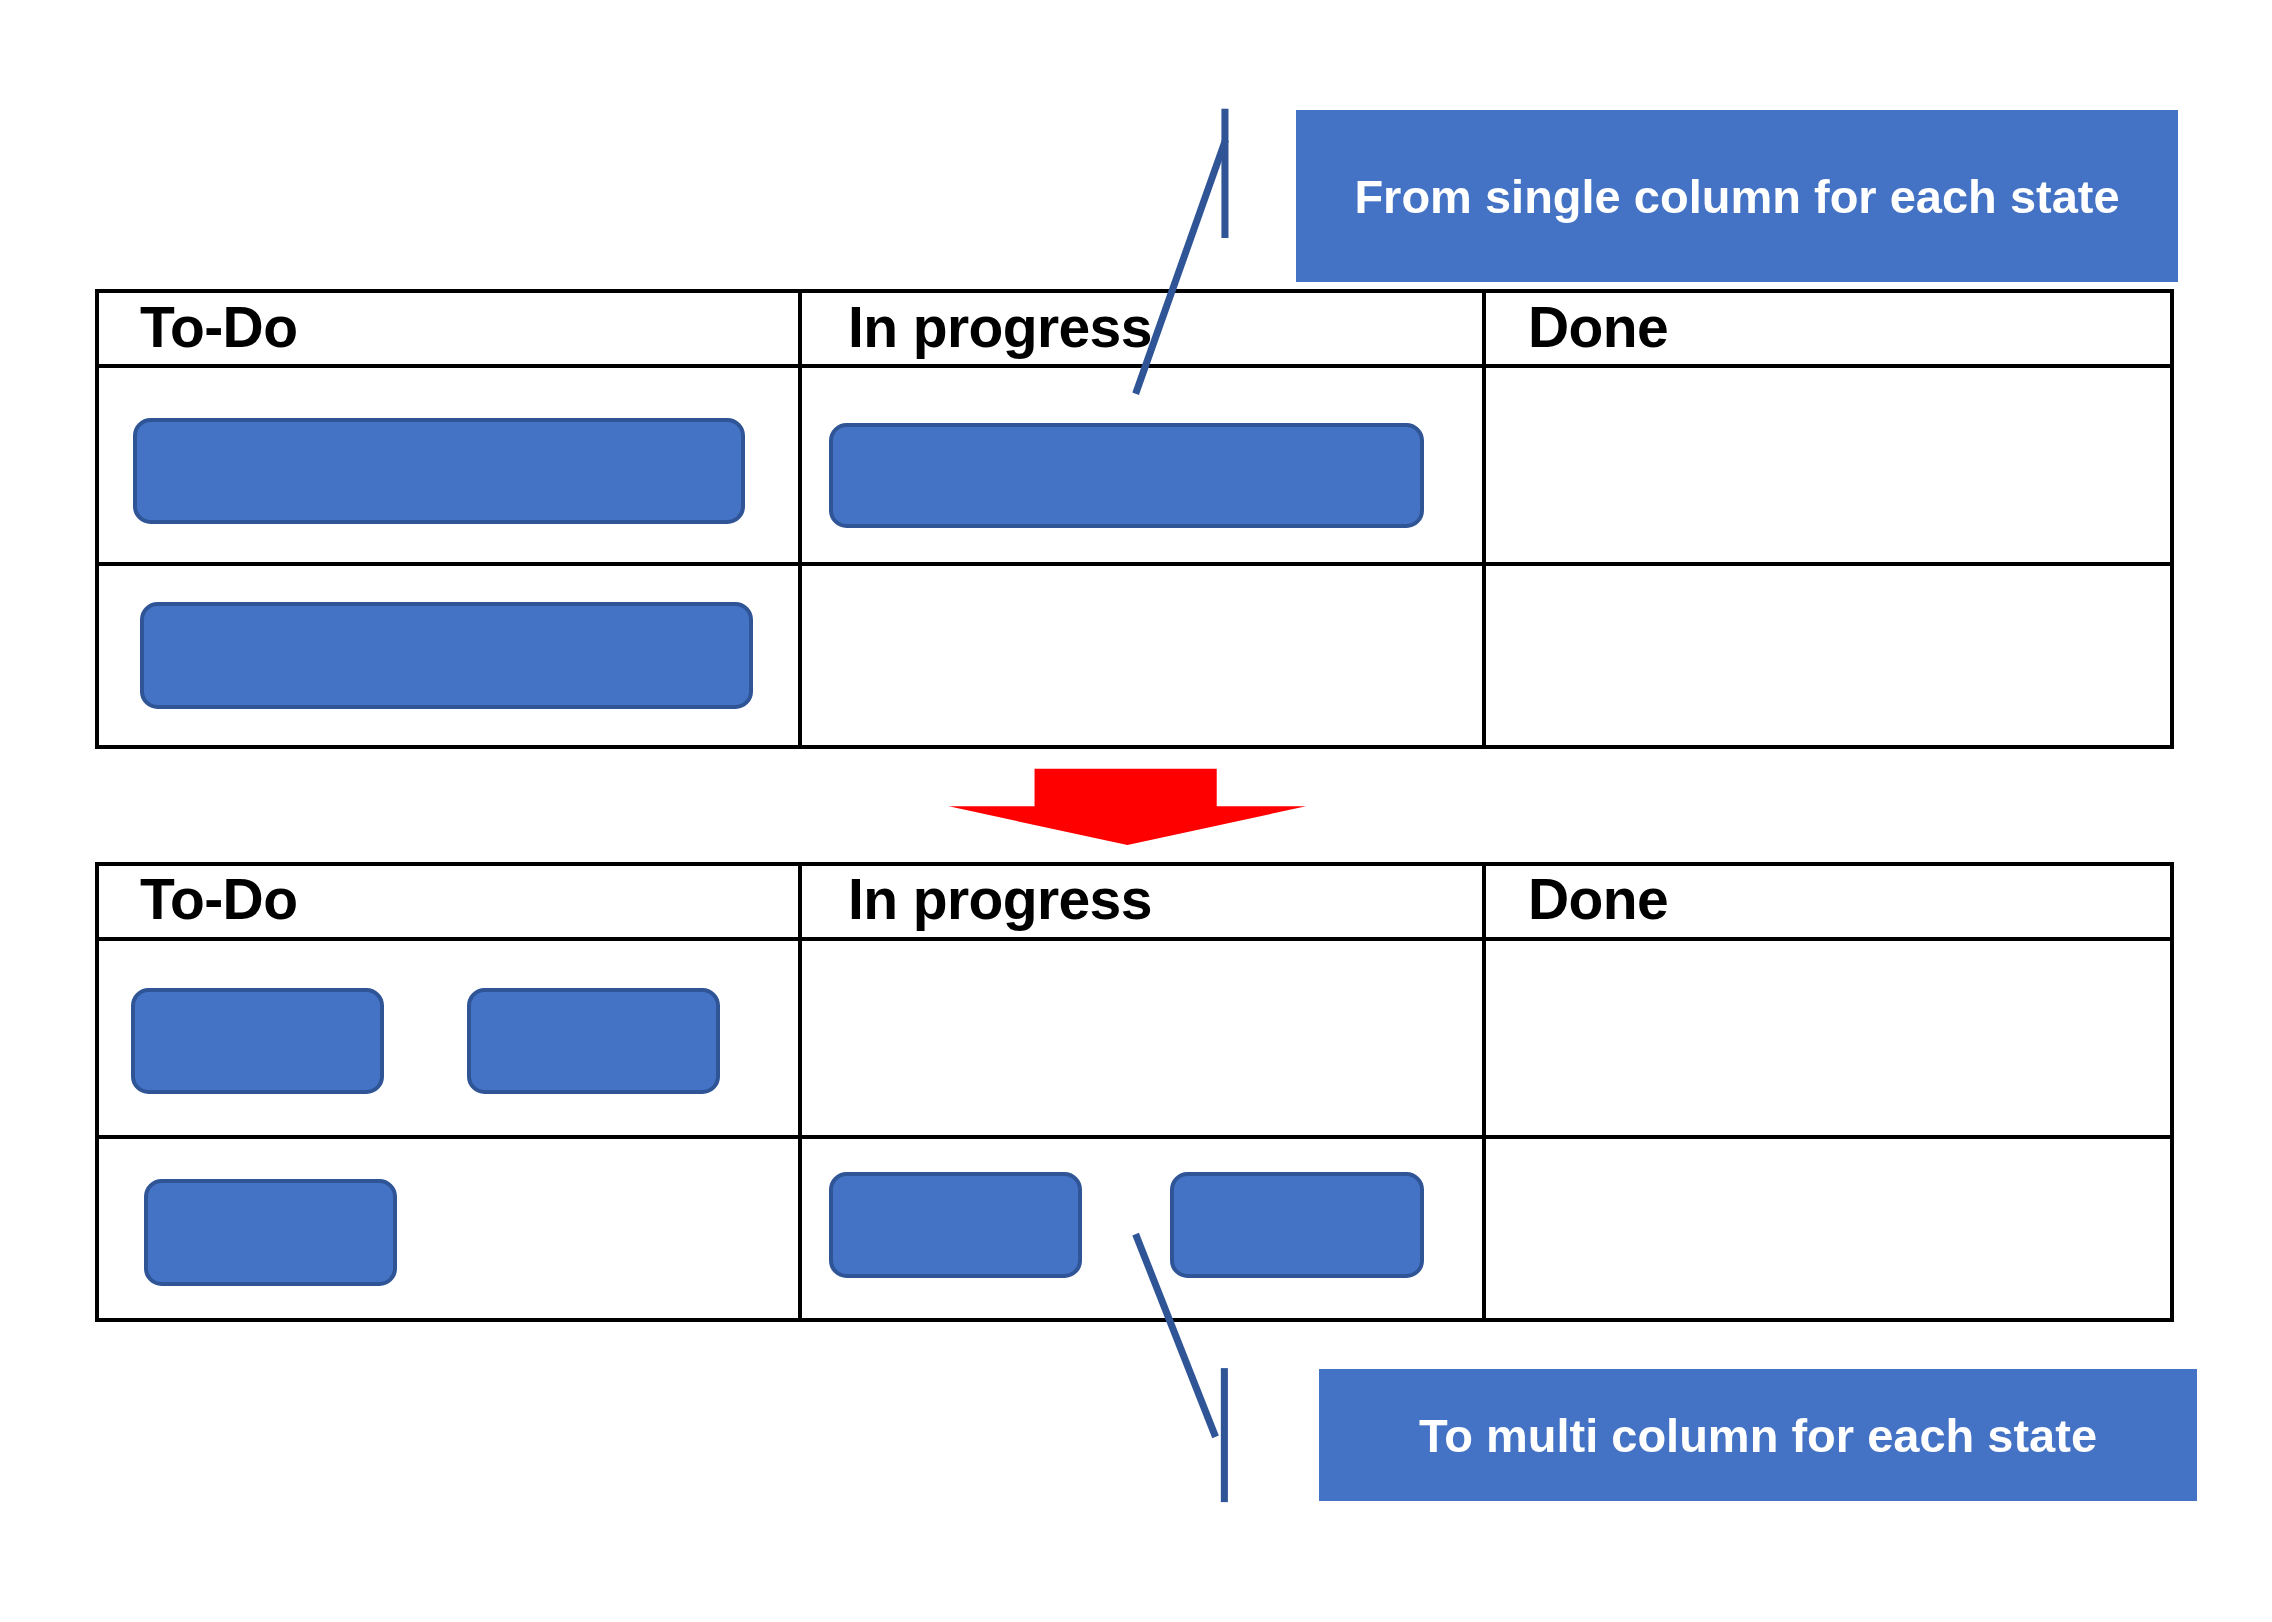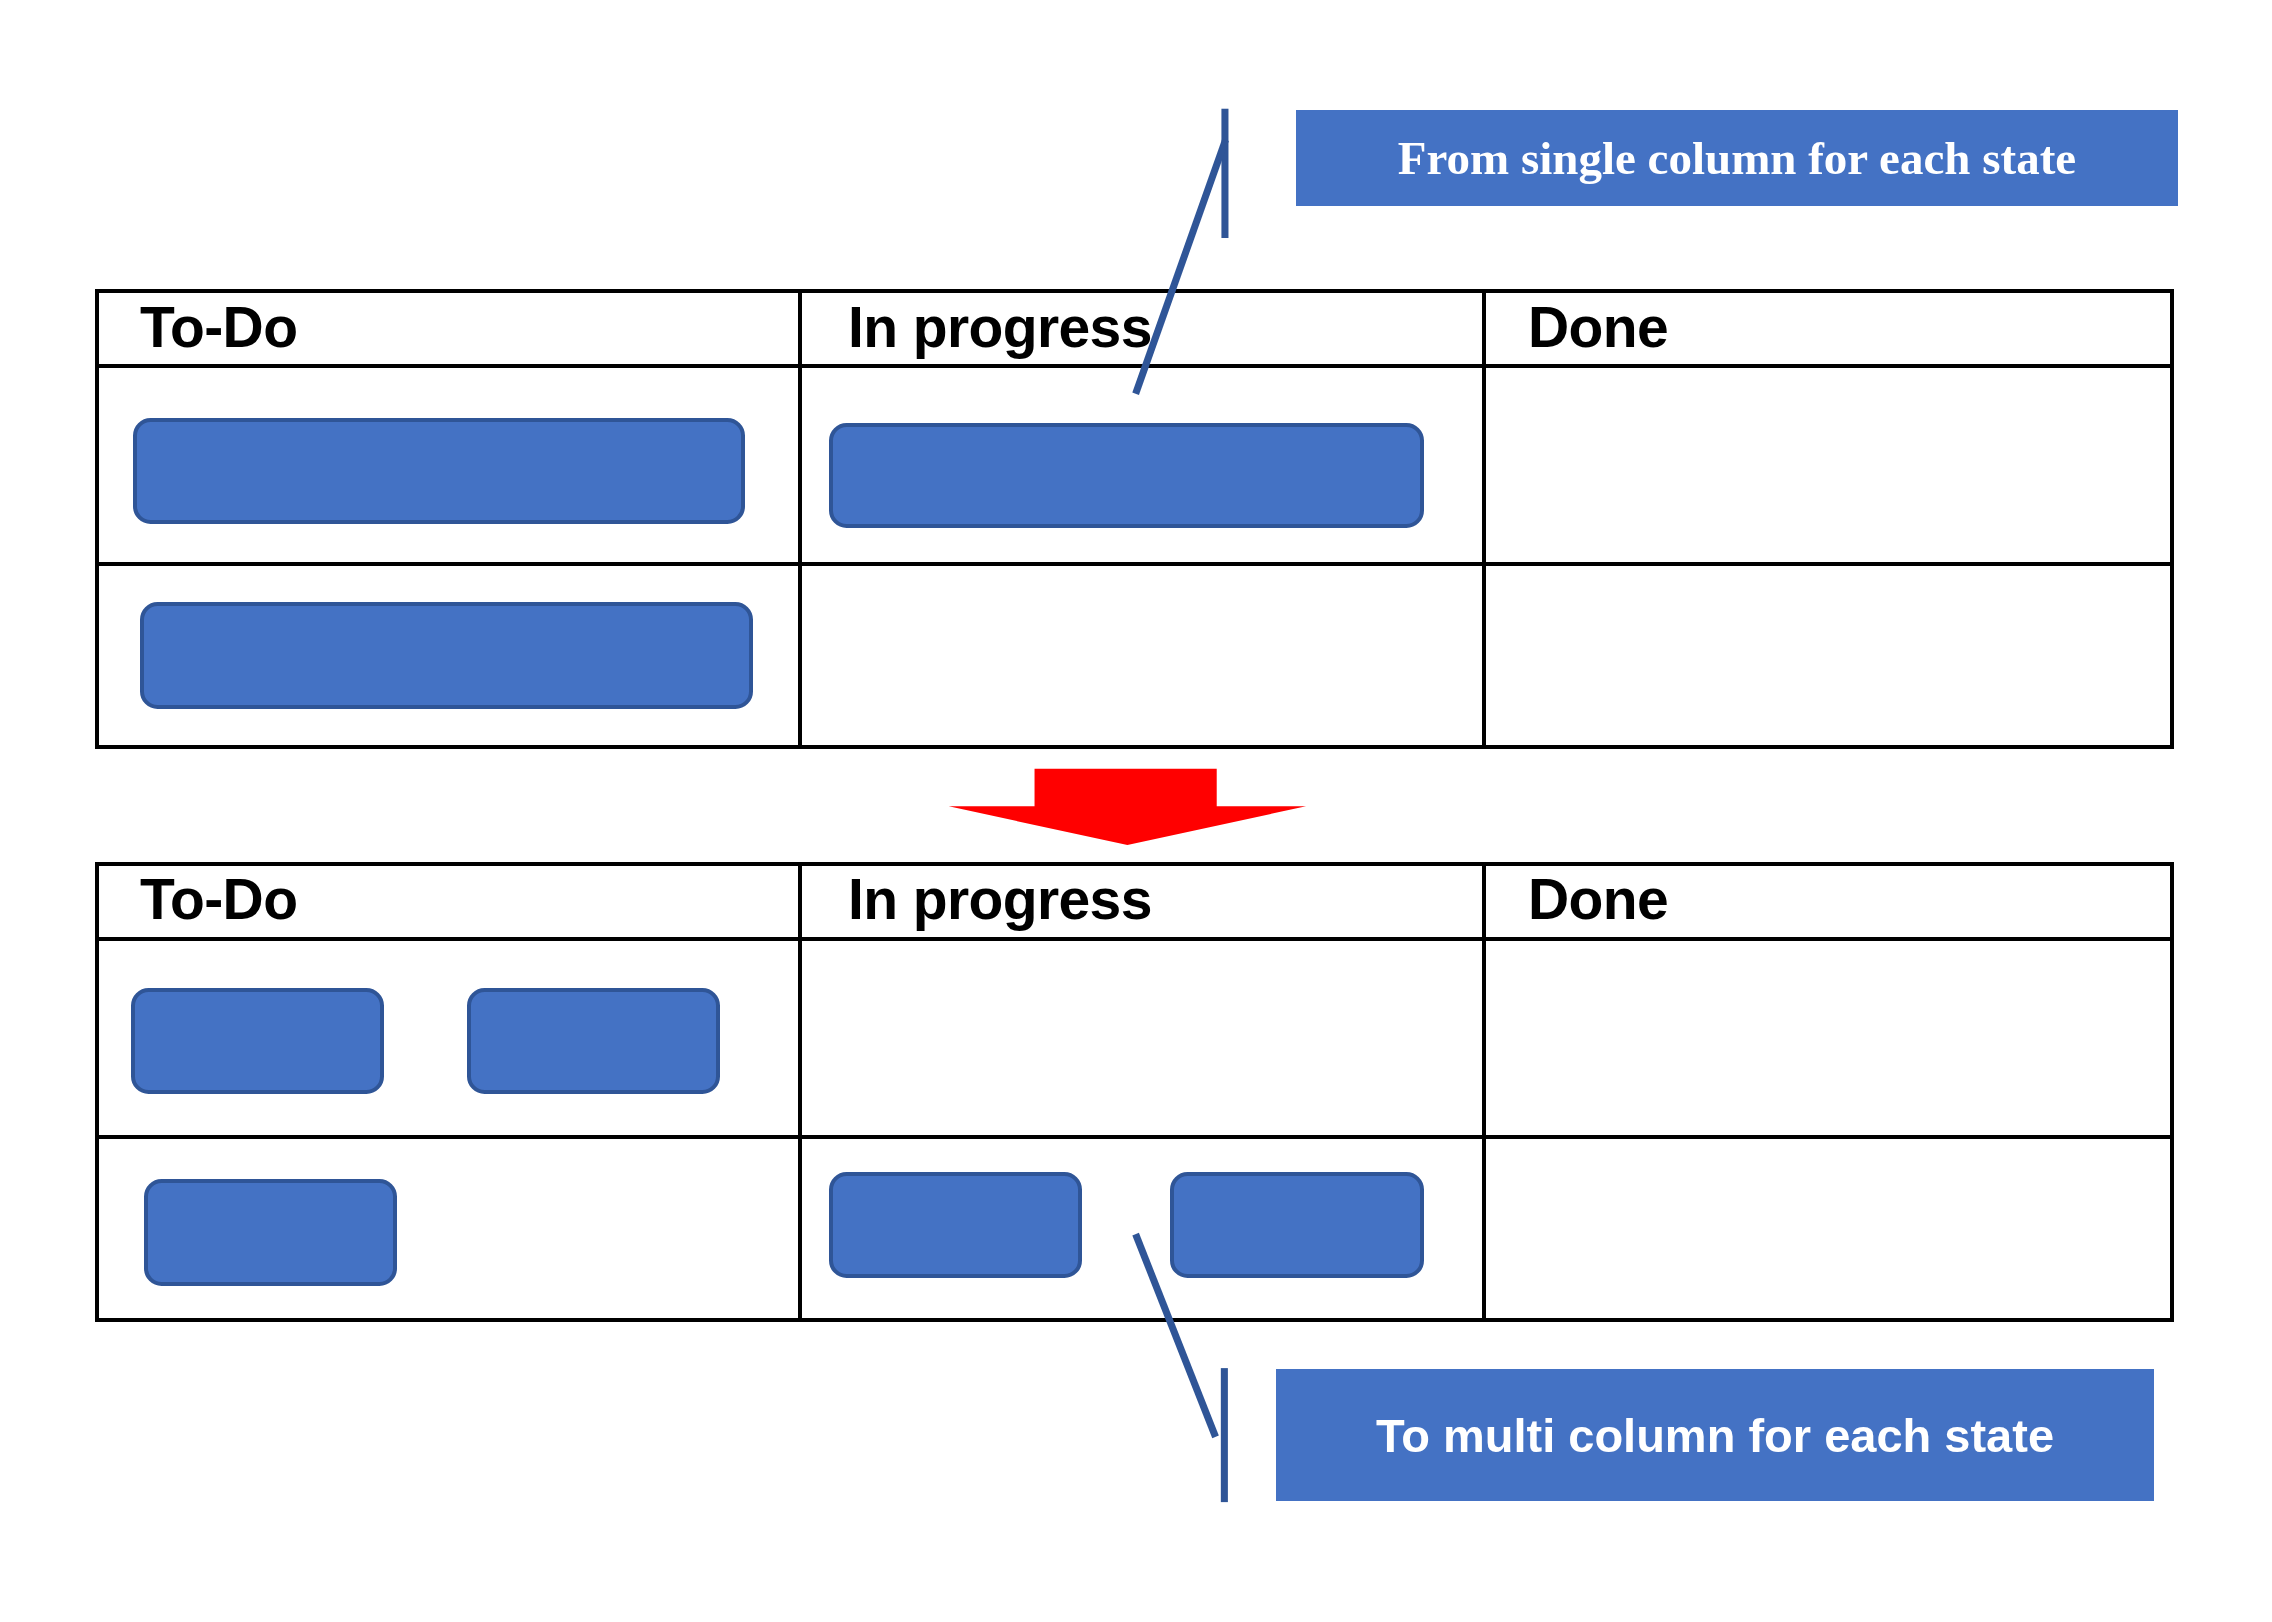--- a/index.html
+++ b/index.html
@@ -69,21 +69,21 @@
     width: 2273px;
     height: 1622px;
     pointer-events: none;
   }
 </style>
 </head>
 <body>
 
 <div class="page">
 
-  <div class="callout" style="left:1296px; top:110px; width:882px; height:96px;font-family:Liberation Serif, serif;">
+  <div class="callout" style="left:1296px; top:110px; width:882px; height:172px;">
     <span>From single column for each state</span>
   </div>
 
   <div class="kanban-table" style="top:289px;">
     <div class="grid-line h" style="top:71px;"></div>
     <div class="grid-line h" style="top:269px;"></div>
     <div class="grid-line v" style="left:699px;"></div>
     <div class="grid-line v" style="left:1383px;"></div>
   </div>
 
@@ -105,21 +105,21 @@
   <div class="header-label" style="left:122px; top:862px; line-height:75px;">To-Do</div>
   <div class="header-label" style="left:830px; top:862px; line-height:75px;">In progress</div>
   <div class="header-label" style="left:1510px; top:862px; line-height:75px;">Done</div>
 
   <div class="task-card" style="left:131px;  top:988px; width:253px; height:106px;"></div>
   <div class="task-card" style="left:467px;  top:988px; width:253px; height:106px;"></div>
   <div class="task-card" style="left:144px;  top:1179px; width:253px; height:107px;"></div>
   <div class="task-card" style="left:829px; top:1172px; width:253px; height:106px;"></div>
   <div class="task-card" style="left:1170px; top:1172px; width:254px; height:106px;"></div>
 
-  <div class="callout" style="left:1276px; top:1369px; width:878px; height:132px;text-align:center;">
+  <div class="callout" style="left:1319px; top:1369px; width:878px; height:132px;text-align:center;">
     <span>To multi column for each state</span>
   </div>
 
   <svg class="overlay" viewBox="0 0 3867 2760">
 
     <polygon points="1760,1308 2070,1308 2070,1372 2222,1372 1918,1438 1614,1372 1760,1372" style="fill:var(--arrow,#FF0000);"></polygon>
 
     <rect x="2078" y="185" width="12" height="220" style="fill:var(--connector,#2F5597);"></rect>
     <line x1="2085" y1="238" x2="1932" y2="670" stroke-width="12" style="stroke:var(--connector,#2F5597);"></line>
 

